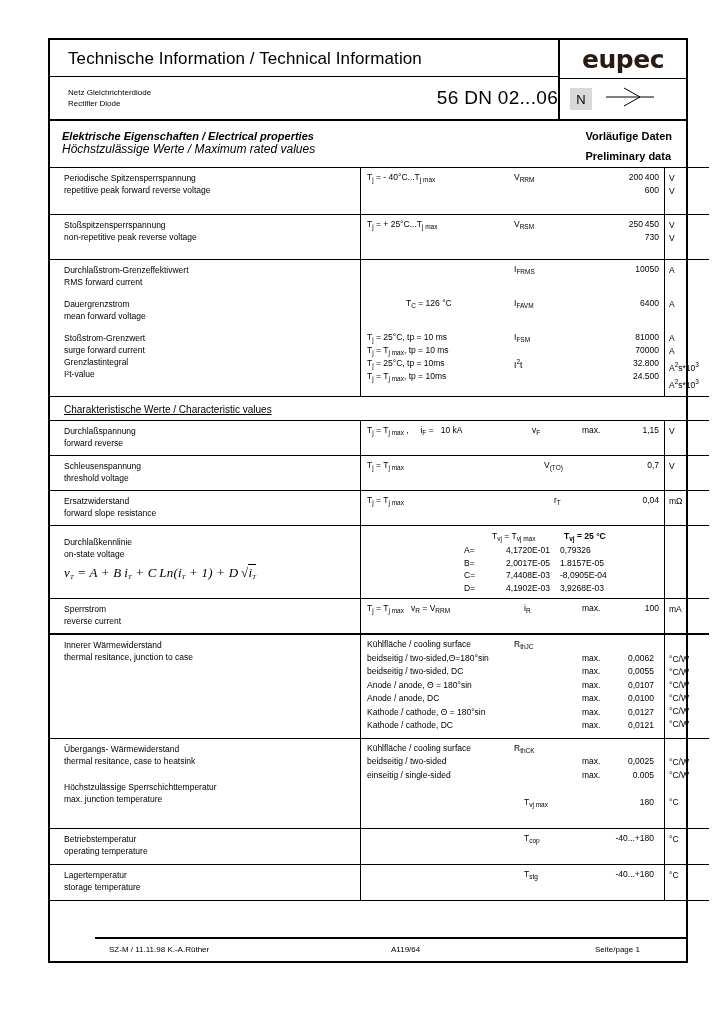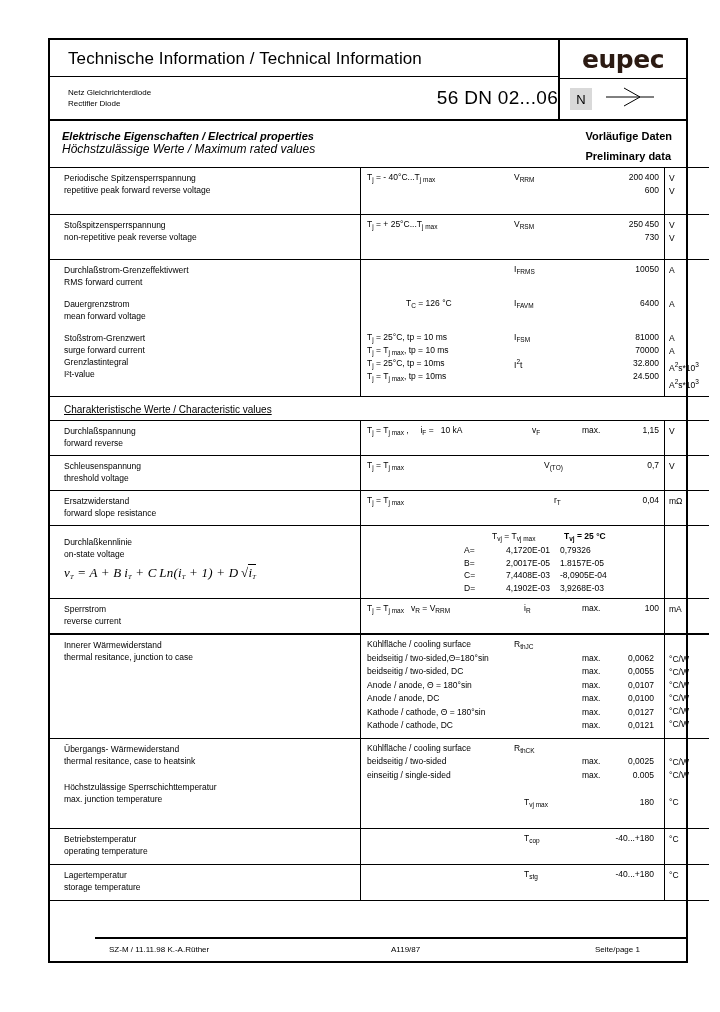--- a/index.html
+++ b/index.html
@@ -518,17 +518,17 @@
       </td>
       <td class="c-unit">
         <div class="unit">°C</div>
       </td>
     </tr>
   </tbody>
     </table>
 
   <div class="foot">
     <span class="f1">SZ-M / 11.11.98  K.-A.Rüther</span>
-    <span class="f2">A119/87</span>
+    <span class="f2">A119/64</span>
     <span class="f3">Seite/page 1</span>
   </div>
 
 </div>
 
 </body></html>

